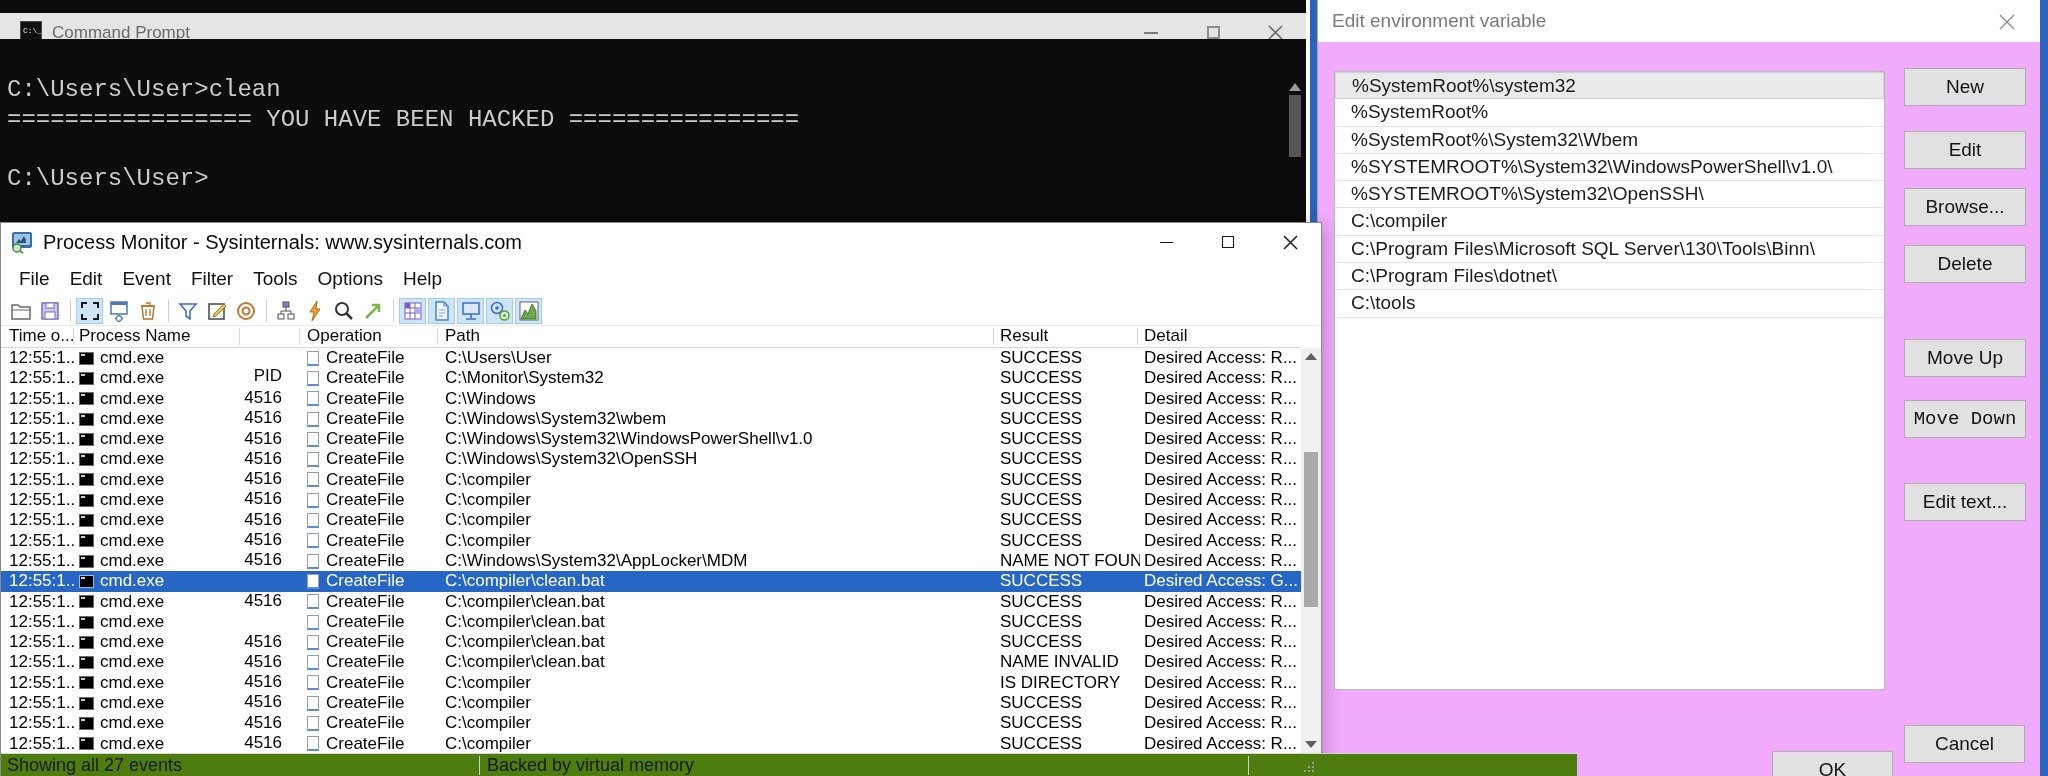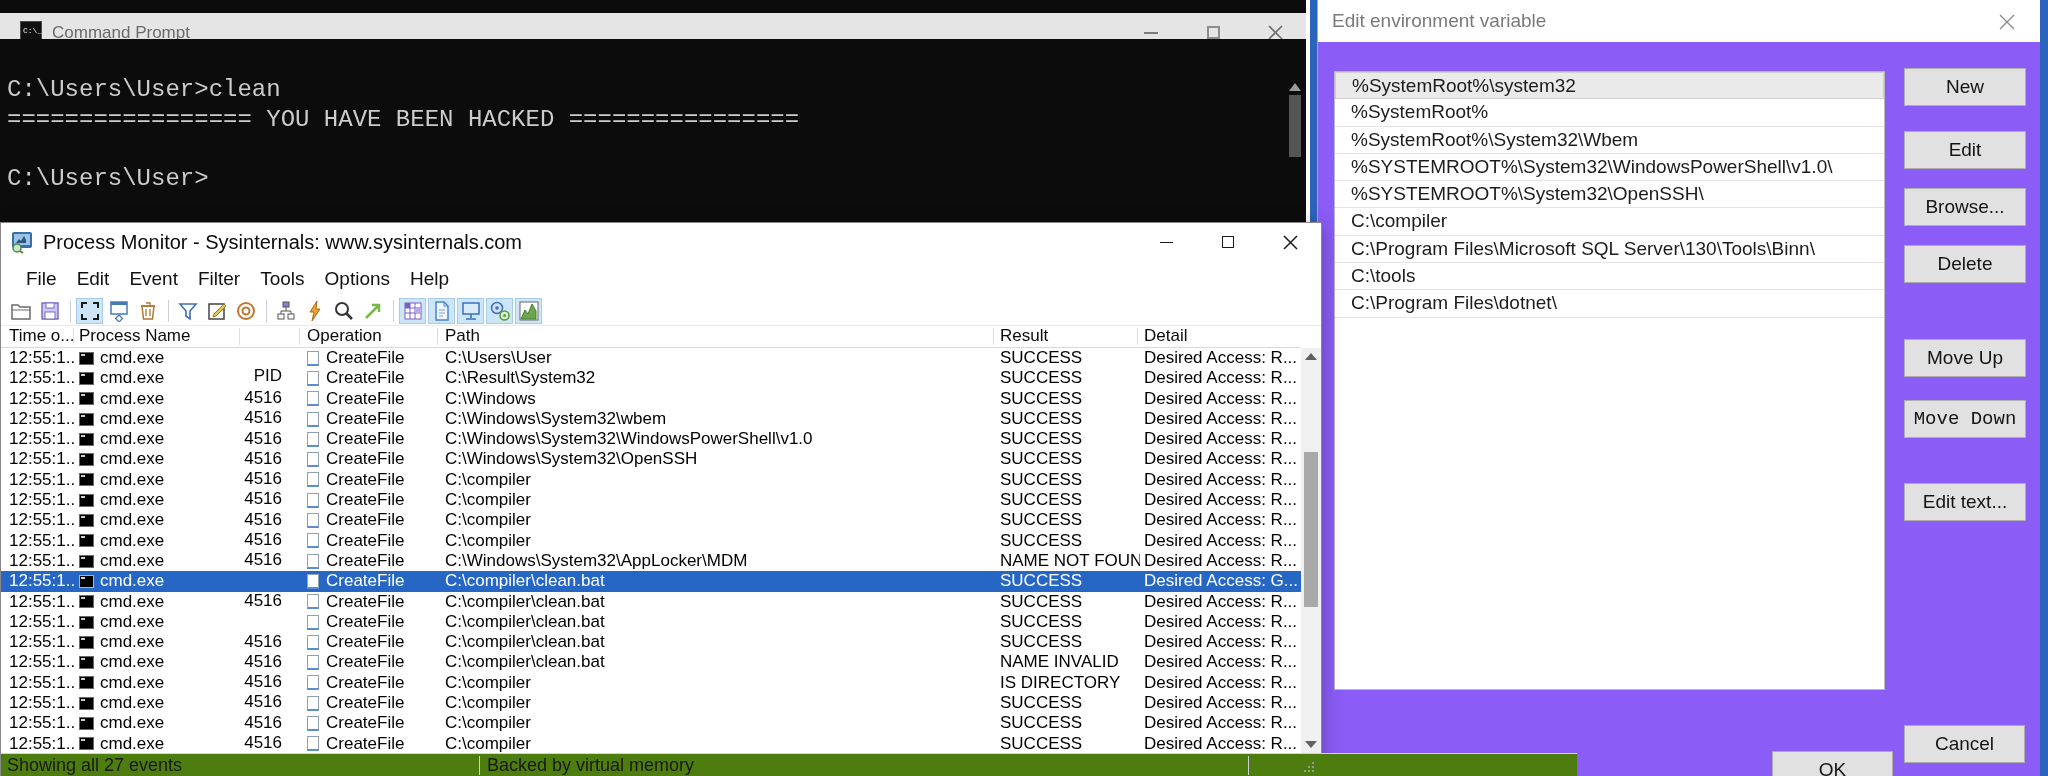--- a/index.html
+++ b/index.html
@@ -24,21 +24,21 @@
   .terminal{position:absolute;left:0;top:39px;width:1306px;height:183px;background:#0c0c0c;overflow:hidden;}
   #termlines{position:absolute;left:7px;top:36px;font-family:"Liberation Mono","DejaVu Sans Mono",monospace;
              font-size:24px;color:#cccccc;white-space:pre;}
   .tline{height:29.7px;line-height:29.7px;}
   .cmd-scrollbar{position:absolute;left:1286px;top:42px;width:18px;height:178px;}
   .cmd-sb-up{width:0;height:0;margin:2px auto 4px auto;border-left:6px solid transparent;
              border-right:6px solid transparent;border-bottom:8px solid #9a9a9a;}
   .cmd-sb-thumb{margin:0 auto;width:12px;height:62px;background:#555555;}
 
   
-  #dialog{position:absolute;left:1317px;top:0;width:723px;height:776px;background:#8b5cf6;
+  #dialog{position:absolute;left:1317px;top:0;width:723px;height:776px;background:#f0abfc;
           border-left:1px solid #a8a8a8;box-sizing:border-box;}
   .dlg-titlebar{position:absolute;left:0;top:0;width:722px;height:42px;background:#ffffff;}
   .dlg-title{position:absolute;left:14px;top:0;line-height:42px;font-size:19px;color:#7a7a7a;}
   .dlg-close{position:absolute;left:676px;top:9px;width:26px;height:26px;display:flex;
              align-items:center;justify-content:center;}
   .env-list{position:absolute;left:16px;top:71px;width:551px;height:619px;background:#ffffff;
             border:1px solid #b9b9b9;box-sizing:border-box;overflow:hidden;}
   .env-item{height:27.3px;line-height:26.3px;border-bottom:1px solid #e4e4e4;box-sizing:border-box;
             padding-left:16px;font-size:19px;color:#1c1c1c;white-space:nowrap;overflow:hidden;}
   .env-item.selected{background:#eaeaea;border:1px solid #d0d0d0;}
@@ -51,21 +51,21 @@
   
   #procmon{position:absolute;left:0;top:222px;width:1322px;height:554px;background:#ffffff;
            border:1px solid #898989;box-sizing:border-box;box-shadow:0 4px 18px rgba(0,0,0,.30);}
   .pm-titlebar{position:absolute;left:0;top:0;width:1320px;height:38px;background:#ffffff;}
   .pm-ico{position:absolute;left:9px;top:7px;}
   .pm-title{position:absolute;left:42px;top:0;line-height:38px;font-size:20px;color:#0a0a0a;}
   .pm-btn{position:absolute;top:0;width:62px;height:38px;display:flex;align-items:center;justify-content:center;}
   .pm-g-min{width:13px;border-top:1.5px solid #1a1a1a;}
   .pm-g-max{width:12px;height:12px;border:1.5px solid #1a1a1a;box-sizing:border-box;}
   .pm-menubar{position:absolute;left:0;top:38px;width:1164px;height:36px;display:flex;align-items:center;
-              padding-left:15px;box-sizing:border-box;background:#fff;}
+              padding-left:8px;box-sizing:border-box;background:#fff;}
   .mitem{padding:0 10px;font-size:19px;color:#111;}
   .pm-toolbar{position:absolute;left:0;top:74px;width:1320px;height:29px;display:flex;align-items:center;
               padding-left:6px;box-sizing:border-box;border-bottom:1px solid #ececec;background:#fff;}
   .ticon{width:27px;height:26px;display:flex;align-items:center;justify-content:center;margin-right:2px;}
   .ticon.hl{background:#cde6f7;box-shadow:inset 0 0 0 1px #a5cde9;}
   .tsep{width:1px;height:22px;background:#cfcfcf;margin:0 5px;}
   .pm-header{position:absolute;left:0;top:103px;width:1300px;height:21px;background:#fff;
              border-bottom:1px solid #d9d9d9;}
   .hcell{position:absolute;top:0;line-height:20px;font-size:17px;color:#0a0a0a;white-space:nowrap;}
   .hsep{position:absolute;top:2px;height:17px;width:1px;background:#dcdcdc;}
@@ -144,22 +144,22 @@
         </span>
     </div>
     <div class="env-list" id="envlist">
         <div class="env-item selected">%SystemRoot%\system32</div>
         <div class="env-item">%SystemRoot%</div>
         <div class="env-item">%SystemRoot%\System32\Wbem</div>
         <div class="env-item">%SYSTEMROOT%\System32\WindowsPowerShell\v1.0\</div>
         <div class="env-item">%SYSTEMROOT%\System32\OpenSSH\</div>
         <div class="env-item">C:\compiler</div>
         <div class="env-item">C:\Program Files\Microsoft SQL Server\130\Tools\Binn\</div>
+        <div class="env-item">C:\Program Files\dotnet\</div>
         <div class="env-item">C:\tools</div>
-        <div class="env-item">C:\Program Files\dotnet\</div>
       </div>
     <button class="dbtn" id="btn-new">New</button>
     <button class="dbtn" id="btn-edit">Edit</button>
     <button class="dbtn" id="btn-browse">Browse...</button>
     <button class="dbtn" id="btn-delete">Delete</button>
     <button class="dbtn" id="btn-moveup">Move Up</button>
     <button class="dbtn" id="btn-movedown">Move Down</button>
     <button class="dbtn" id="btn-edittext">Edit text...</button>
     <button class="dbtn" id="btn-ok">OK</button>
     <button class="dbtn" id="btn-cancel">Cancel</button>
@@ -349,21 +349,21 @@
           <span class="rc c-time">12:55:1...</span>
           <span class="rc c-proc">
             <i class="cmdico"></i>
             <b class="pn">cmd.exe</b>
           </span>
           <span class="rc c-pid">4516</span>
           <span class="rc c-op">
             <i class="fico"></i>
             <b class="on">CreateFile</b>
           </span>
-          <span class="rc c-path">C:\Result\System32</span>
+          <span class="rc c-path">C:\Monitor\System32</span>
           <span class="rc c-res">SUCCESS</span>
           <span class="rc c-det">Desired Access: R...</span>
         </div>
         <div class="prow">
           <span class="rc c-time">12:55:1...</span>
           <span class="rc c-proc">
             <i class="cmdico"></i>
             <b class="pn">cmd.exe</b>
           </span>
           <span class="rc c-pid">4516</span>

